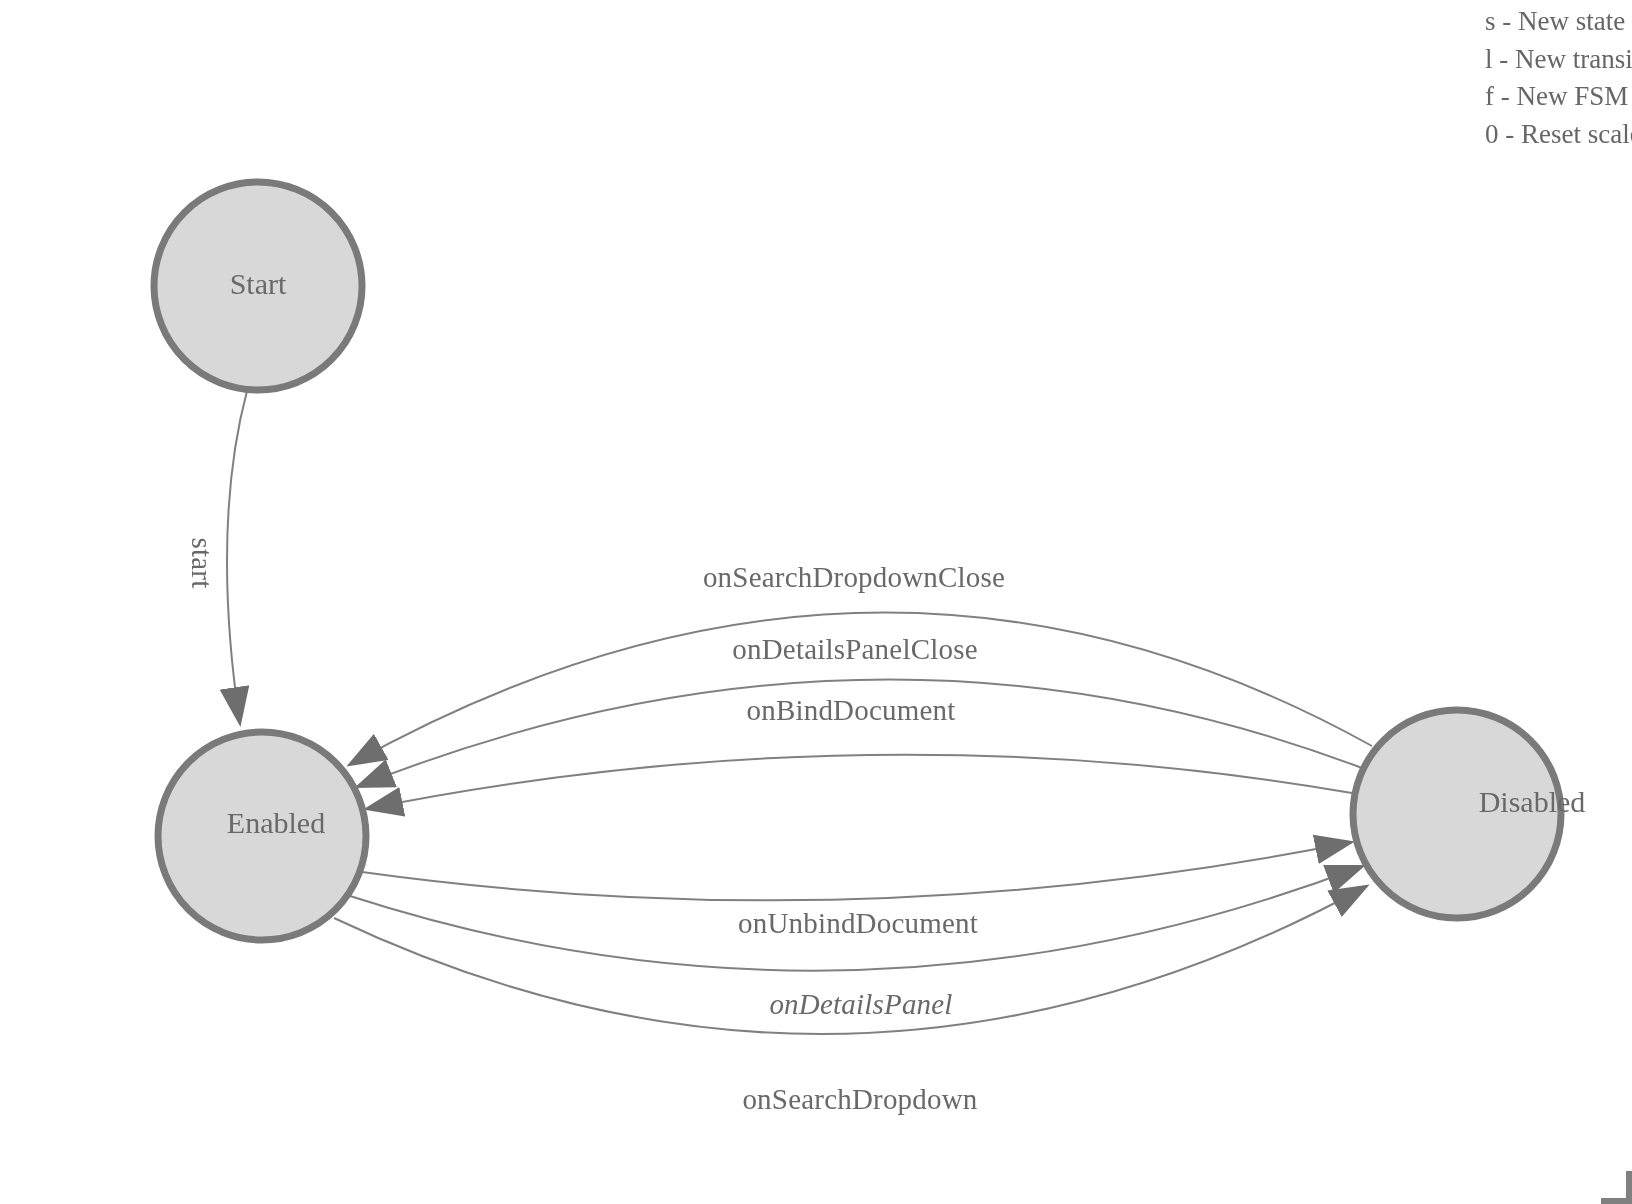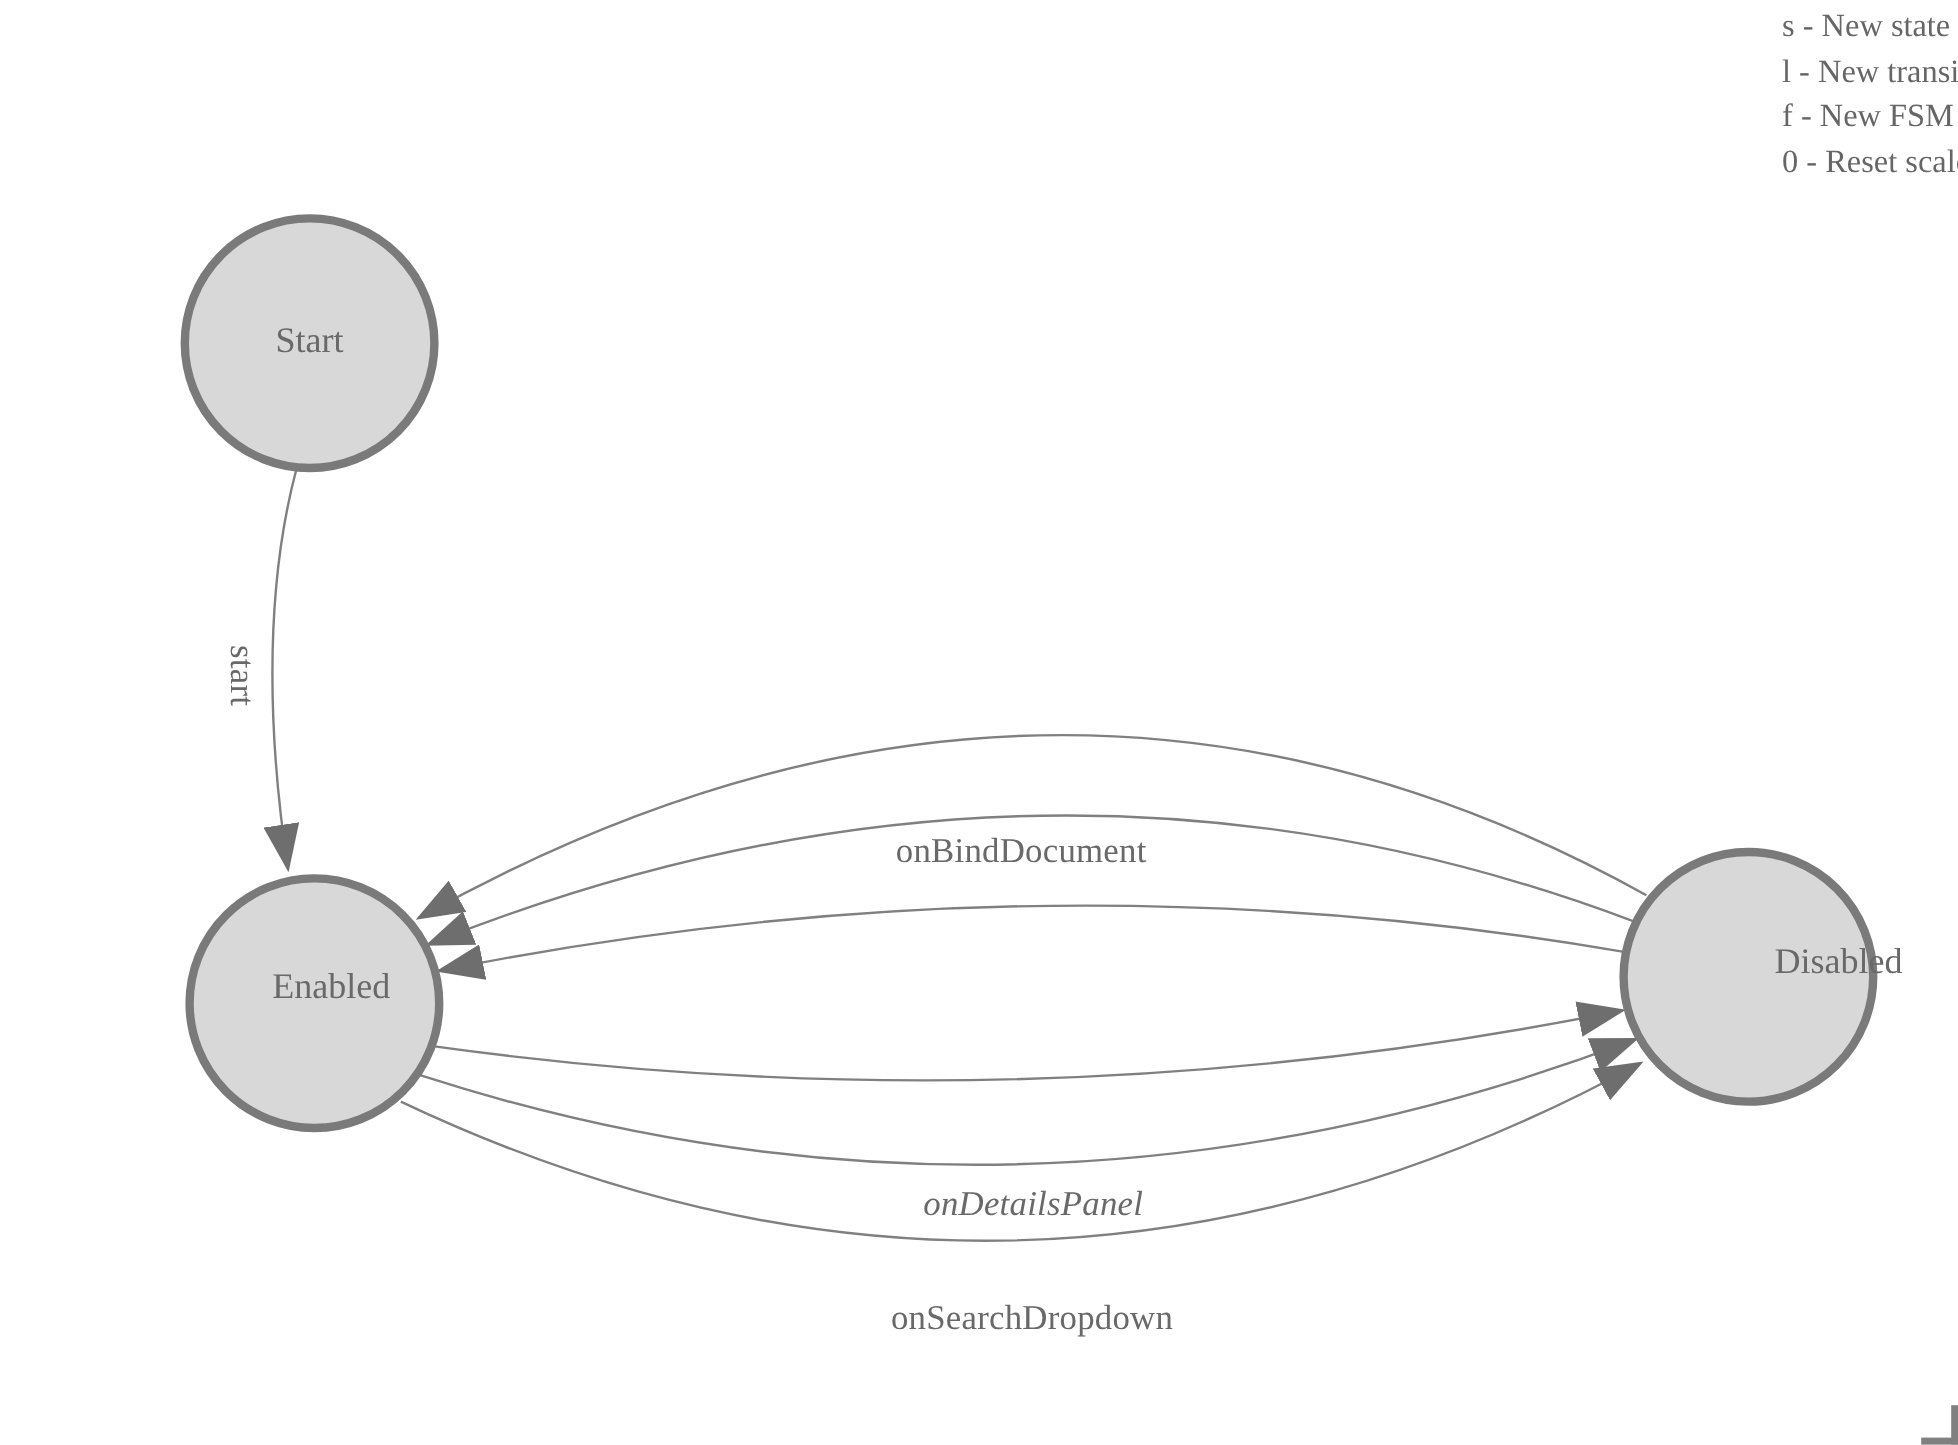--- a/index.html
+++ b/index.html
@@ -80,21 +80,24 @@
       <rect x="1626" y="1171" width="6" height="33"></rect>
       <rect x="1601" y="1198" width="31" height="6"></rect>
     </g>
   </svg>
 
   <div class="node-label" style="left:258px; top:284px;">Start</div>
   <div class="node-label" style="left:262px; top:823px;margin-left:14px;">Enabled</div>
   <div class="node-label" style="left:1532px; top:802px;">Disabled</div>
 
   <div class="edge-label vertical" style="left:201px; top:563px;">start</div>
+  <div class="edge-label" style="left:854px; top:577px;">onSearchDropdownClose</div>
+  <div class="edge-label" style="left:855px; top:649px;">onDetailsPanelClose</div>
   <div class="edge-label" style="left:851px; top:710px;">onBindDocument</div>
+  <div class="edge-label" style="left:858px; top:923px;">onUnbindDocument</div>
   <div class="edge-label" style="left:861px; top:1004px;font-style:italic;">onDetailsPanel</div>
   <div class="edge-label" style="left:860px; top:1099px;">onSearchDropdown</div>
 
   <div class="legend">
     <div>s - New state</div>
     <div>l - New transition</div>
     <div>f - New FSM</div>
     <div>0 - Reset scale</div>
   </div>
 

